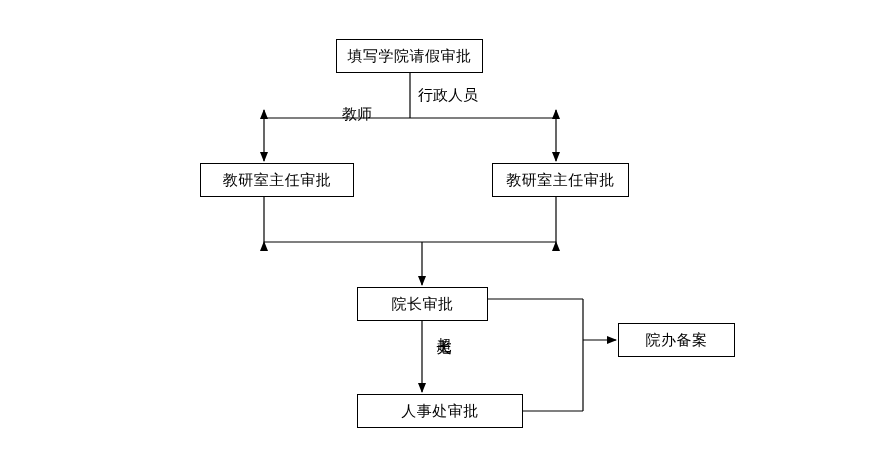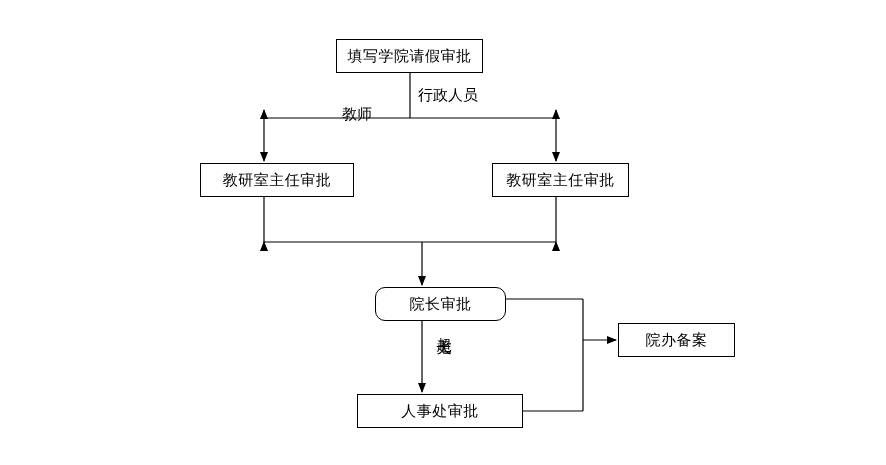--- a/index.html
+++ b/index.html
@@ -104,21 +104,21 @@
   </div>
 
   <div class="node" style="left:200px; top:163px; width:154px; height:34px;align-items:center;">
     <span>教研室主任审批</span>
   </div>
 
   <div class="node" style="left:492px; top:163px; width:137px; height:34px;">
     <span>教研室主任审批</span>
   </div>
 
-  <div class="node" style="left:375px; top:287px; width:131px; height:34px;border-radius:10px;">
+  <div class="node" style="left:357px; top:287px; width:131px; height:34px;">
     <span>院长审批</span>
   </div>
 
   <div class="node" style="left:357px; top:394px; width:166px; height:34px;">
     <span>人事处审批</span>
   </div>
 
   <div class="node" style="left:618px; top:323px; width:117px; height:34px;">
     <span>院办备案</span>
   </div>

